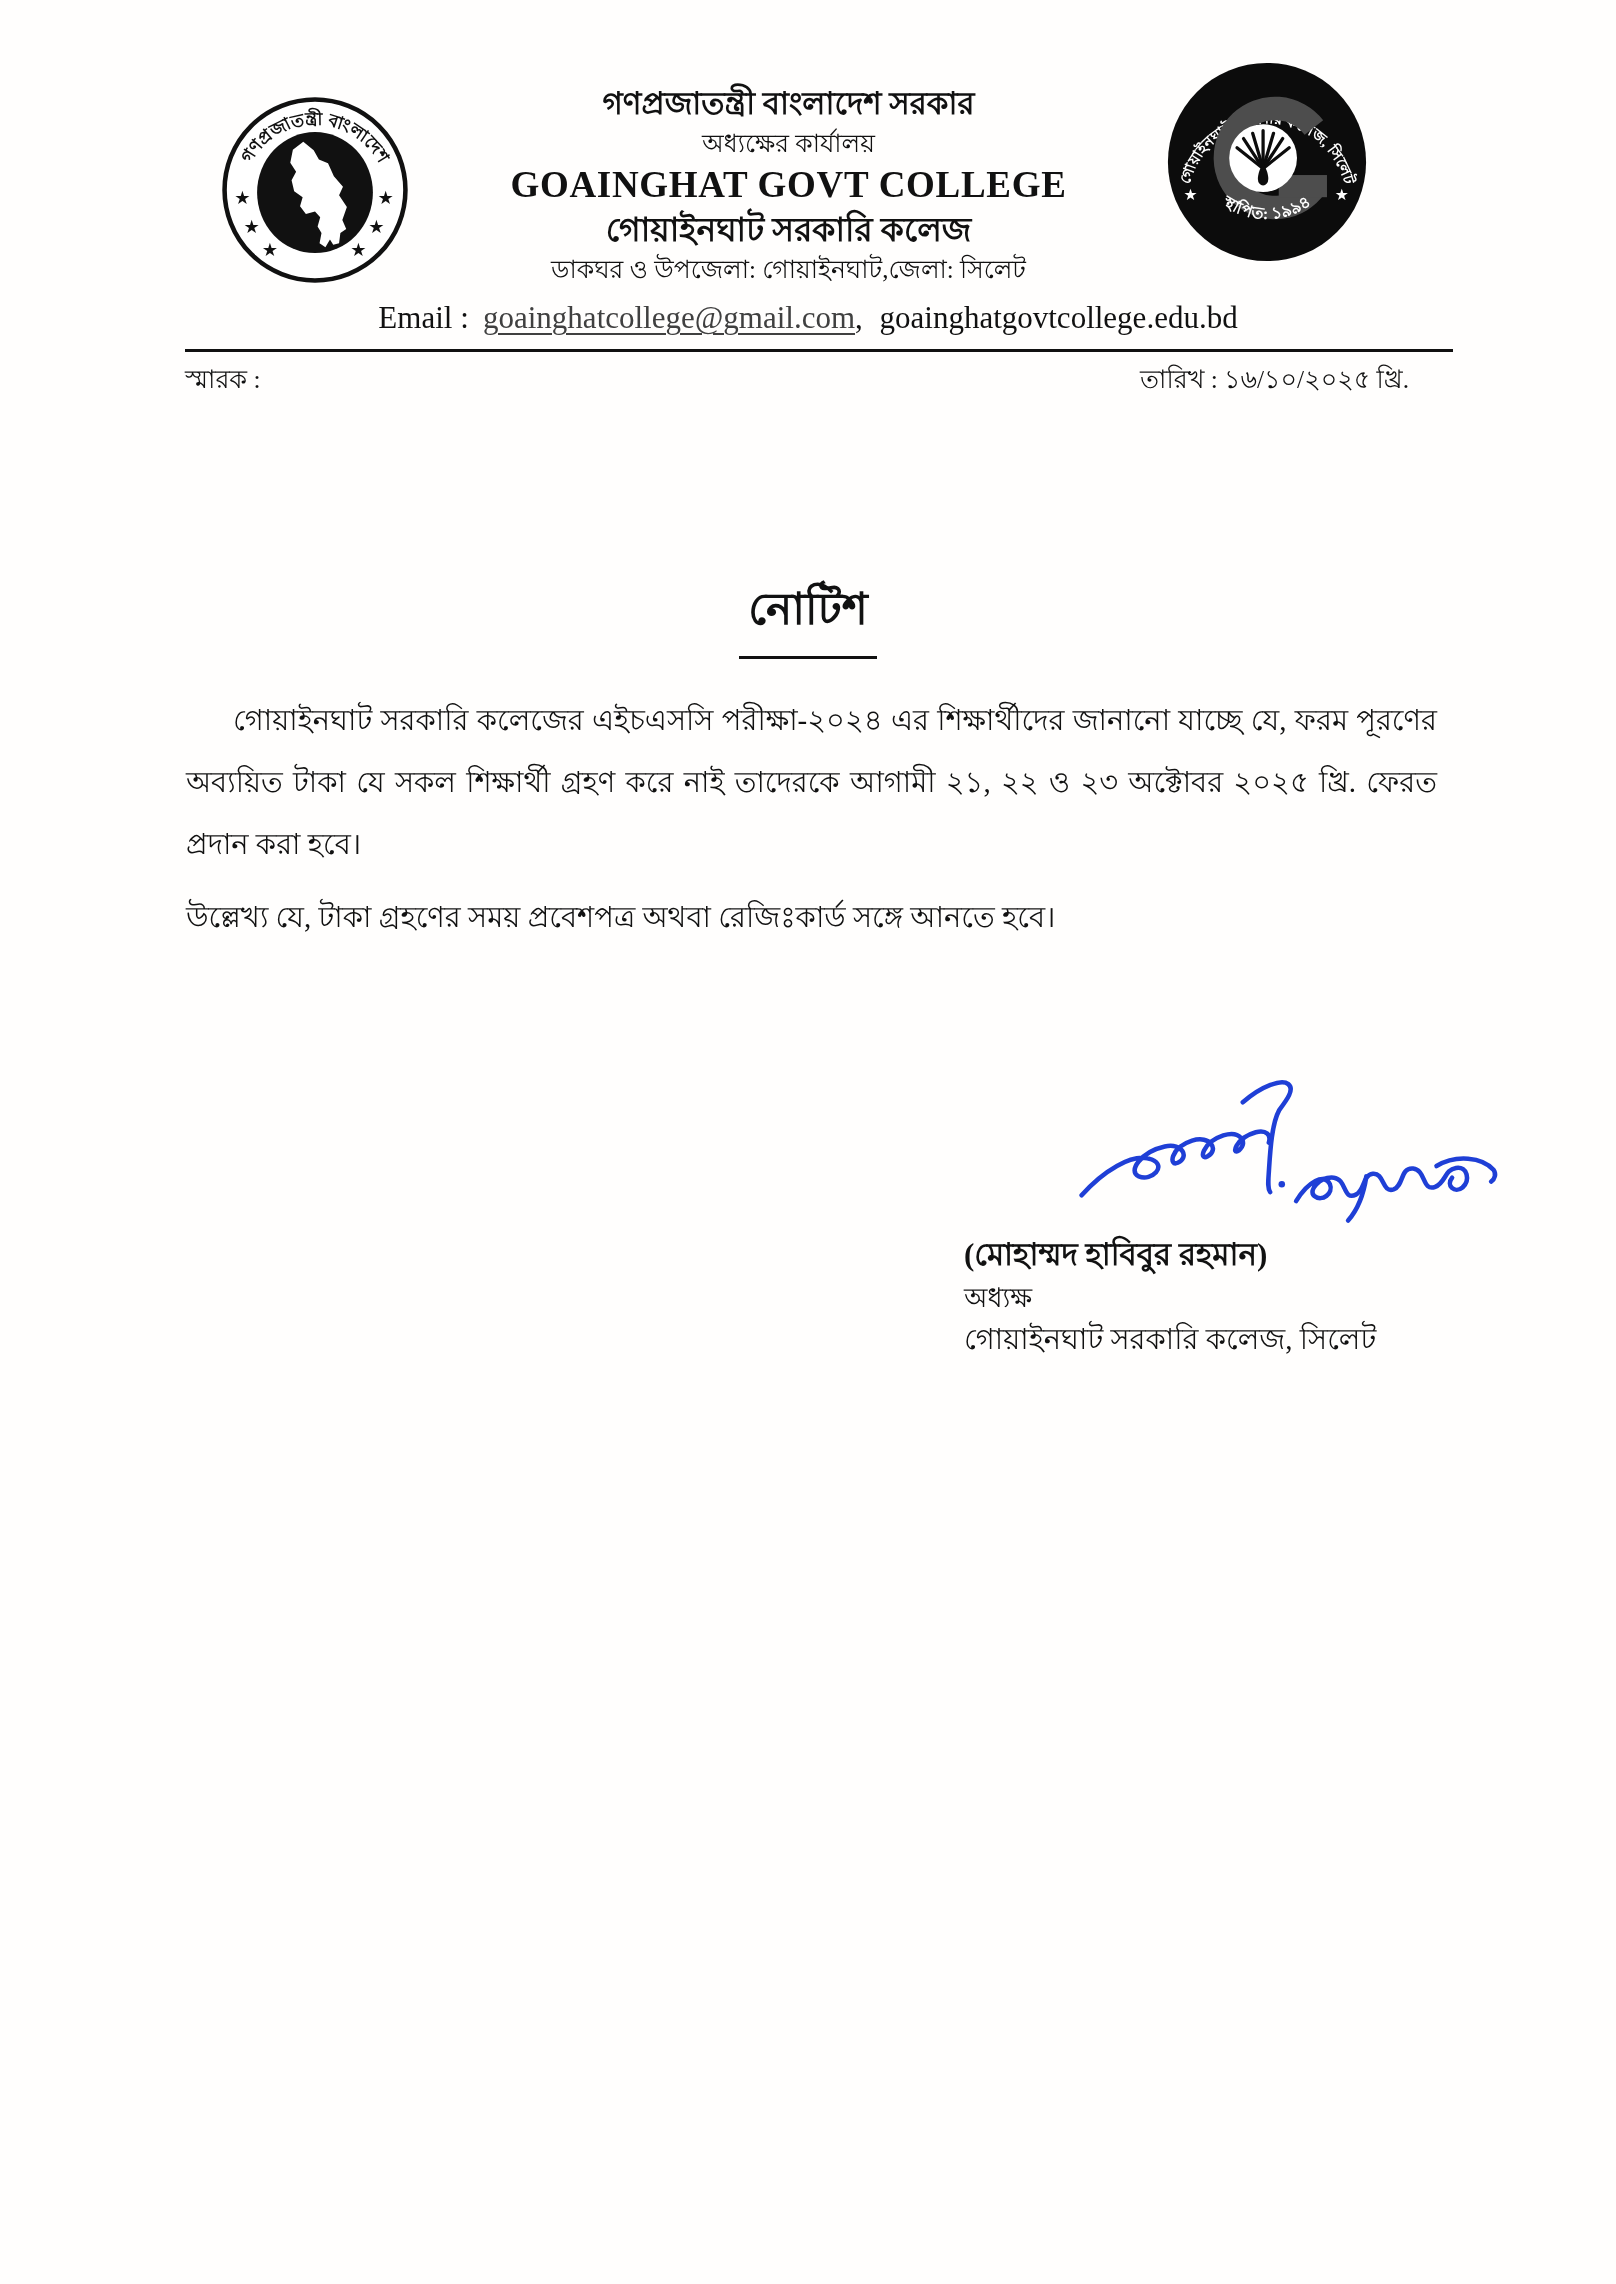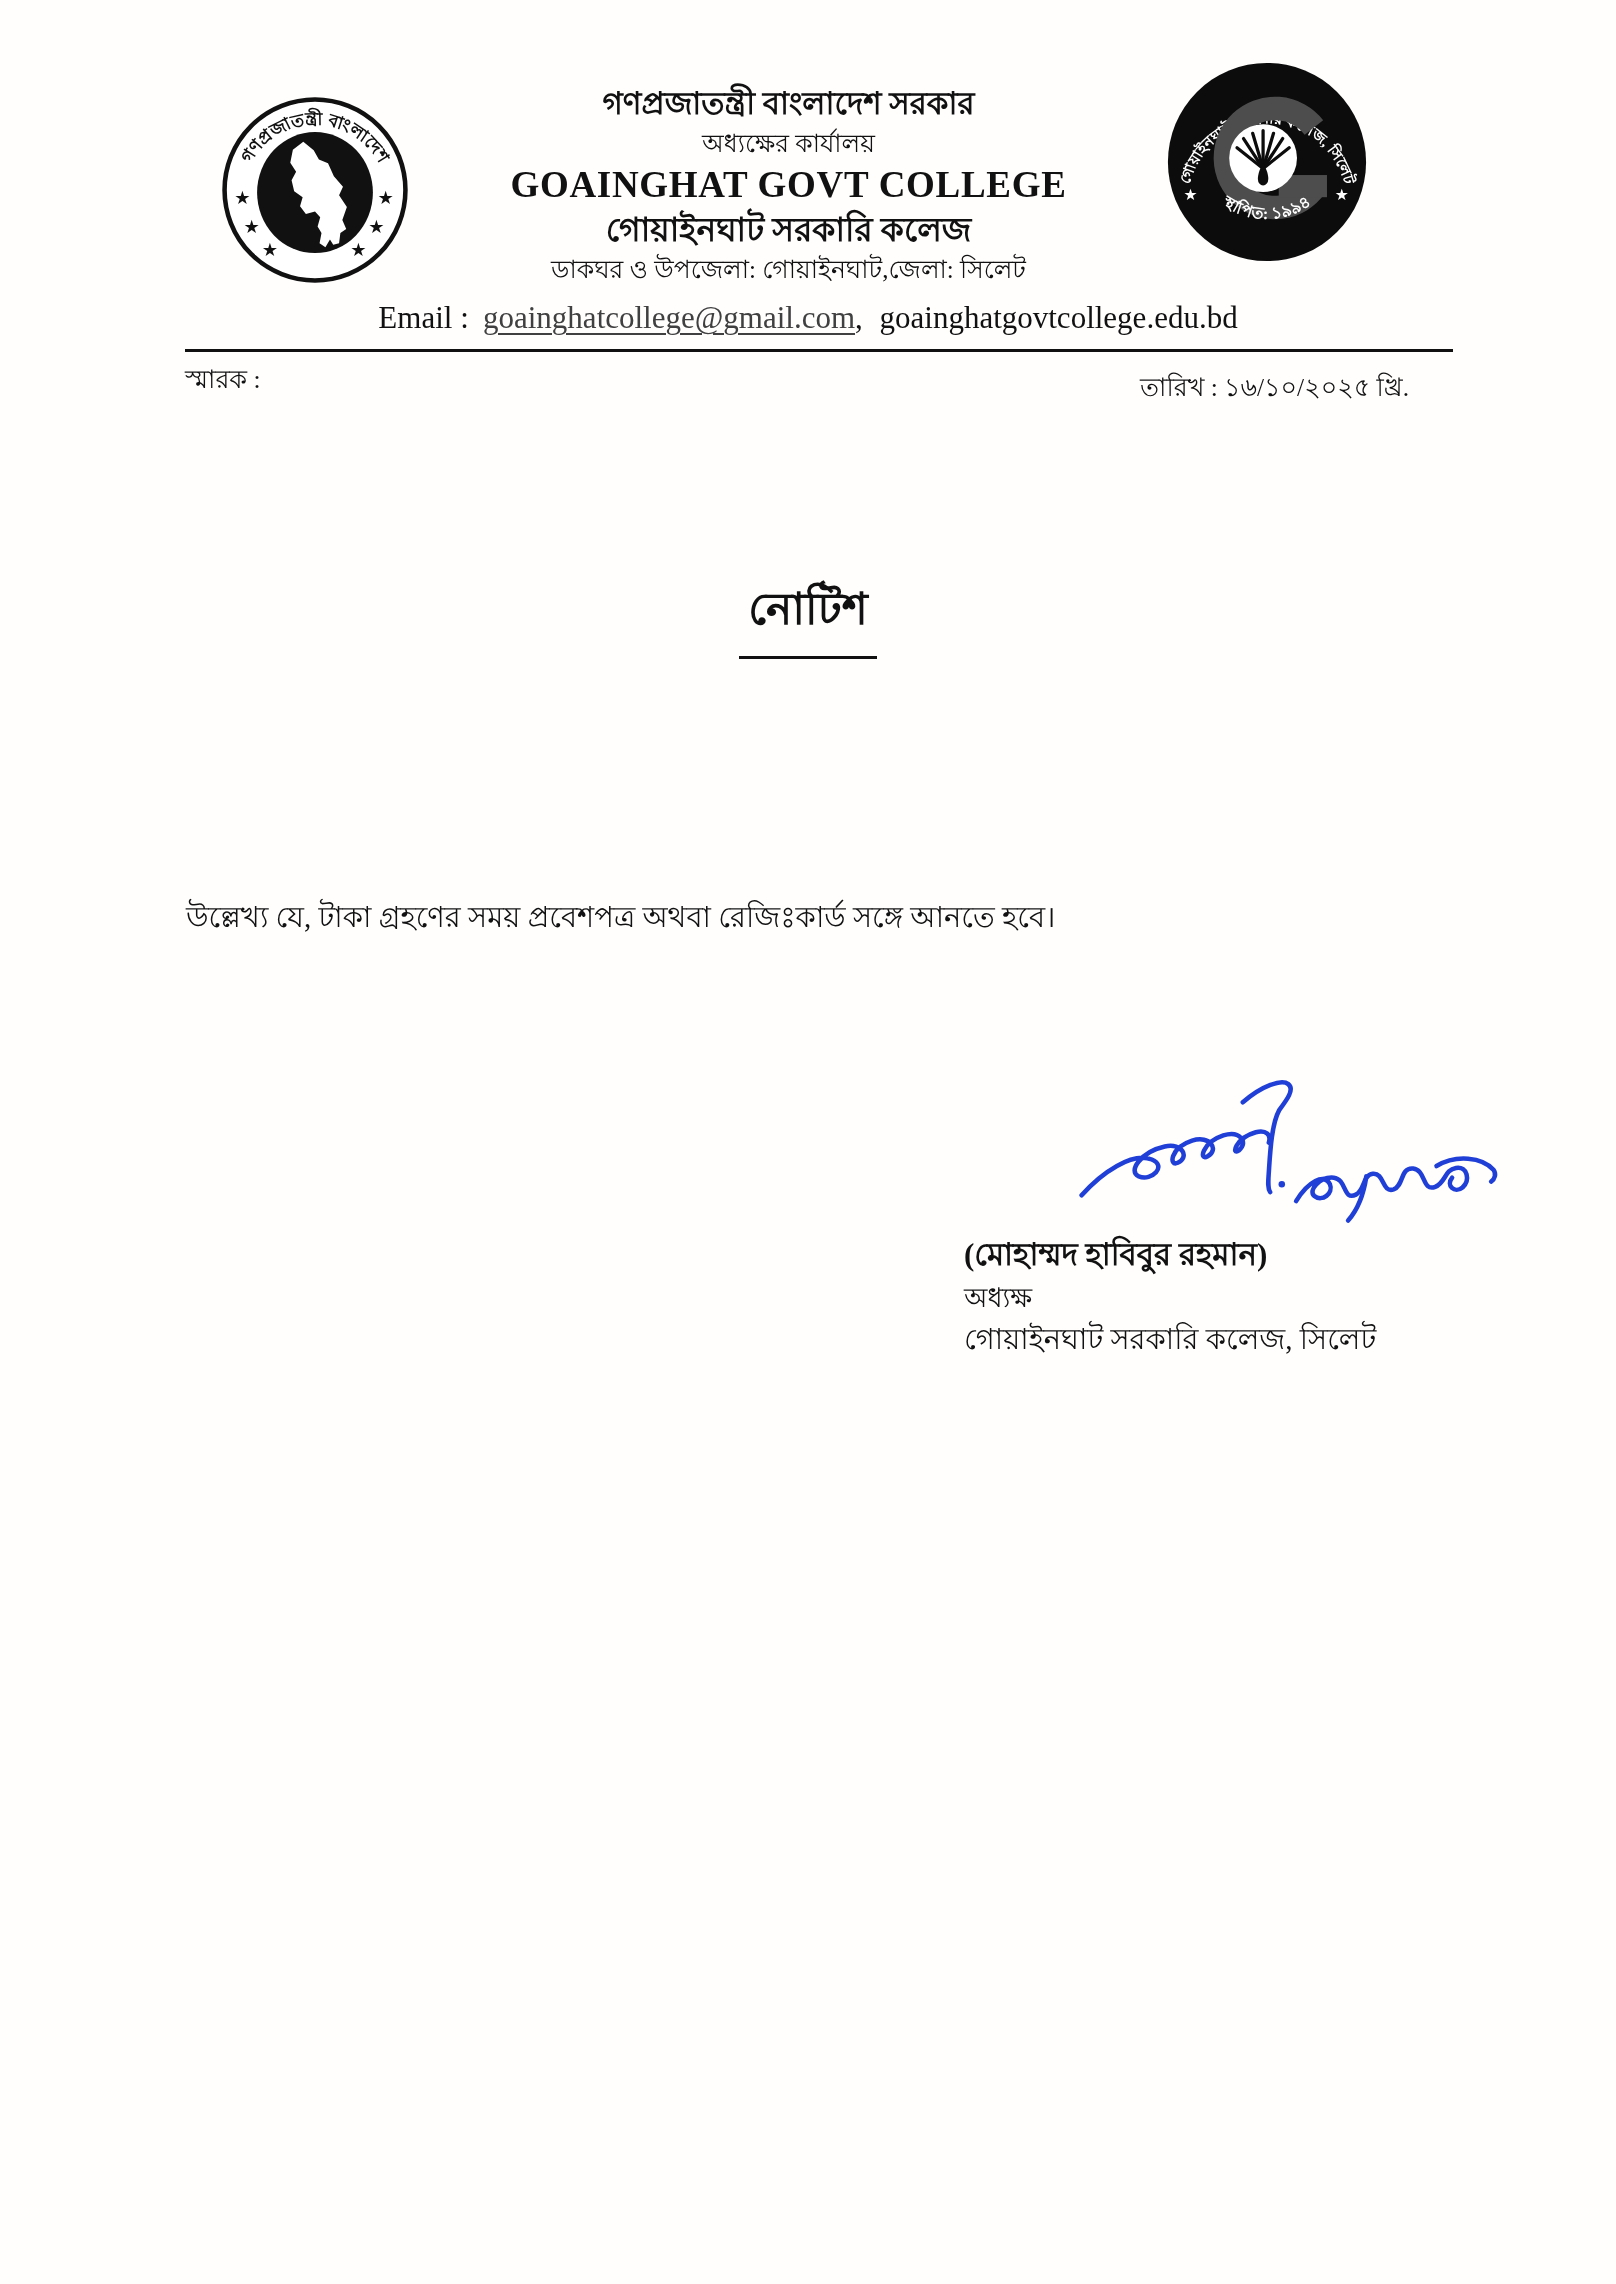--- a/index.html
+++ b/index.html
@@ -32,21 +32,21 @@
   .email-link{
     color:#404040;text-decoration:underline;
     text-decoration-thickness:2px;text-underline-offset:5.2px;
     cursor:pointer;
   }
   .email-sep{margin-right:9px;}
   
   .rule{position:absolute;left:185px;top:349px;width:1268px;height:2.6px;background:#111;}
   .meta-row{position:absolute;left:185px;top:360px;width:1268px;height:36px;font-size:25.4px;}
   .memo{position:absolute;left:0;top:0;}
-  .dateline{position:absolute;right:44px;top:8px;}
+  .dateline{position:absolute;right:44px;top:0;}
   
   .title{
     position:absolute;left:0;top:576px;width:1616px;text-align:center;
   }
   .title span{
     display:inline-block;font-size:44px;font-weight:bold;
     border-bottom:3.3px solid #111;padding:0 9px 6.5px 9px;
   }
   
   .para{
@@ -151,20 +151,21 @@
 
   <div class="meta-row">
     <span class="memo">স্মারক :</span>
     <span class="dateline">তারিখ : ১৬/১০/২০২৫ খ্রি.</span>
   </div>
 
   <div class="title">
     <span>নোটিশ</span>
   </div>
 
+  <p class="para para1">গোয়াইনঘাট সরকারি কলেজের এইচএসসি পরীক্ষা-২০২৪ এর শিক্ষার্থীদের জানানো যাচ্ছে যে, ফরম পূরণের অব্যয়িত টাকা যে সকল শিক্ষার্থী গ্রহণ করে নাই তাদেরকে আগামী ২১, ২২ ও ২৩ অক্টোবর ২০২৫ খ্রি. ফেরত প্রদান করা হবে।</p>
   <p class="para para2">উল্লেখ্য যে, টাকা গ্রহণের সময় প্রবেশপত্র অথবা রেজিঃকার্ড সঙ্গে আনতে হবে।</p>
 
   <svg class="signature" viewBox="0 0 660 260" aria-hidden="true">
     <g fill="none" stroke="#1f3fd6" stroke-width="7" stroke-linecap="round" stroke-linejoin="round">
 
       <path d="M 14,205 C 45,170 92,138 122,150 C 146,160 122,184 102,176 C 84,168 106,138 142,130
                C 170,124 180,147 162,155 C 148,161 150,132 184,121 C 212,112 226,135 208,145
                C 194,153 199,124 232,113 C 258,105 271,124 256,136 C 244,145 250,117 282,108
                C 298,104 306,112 302,124"></path>
 

